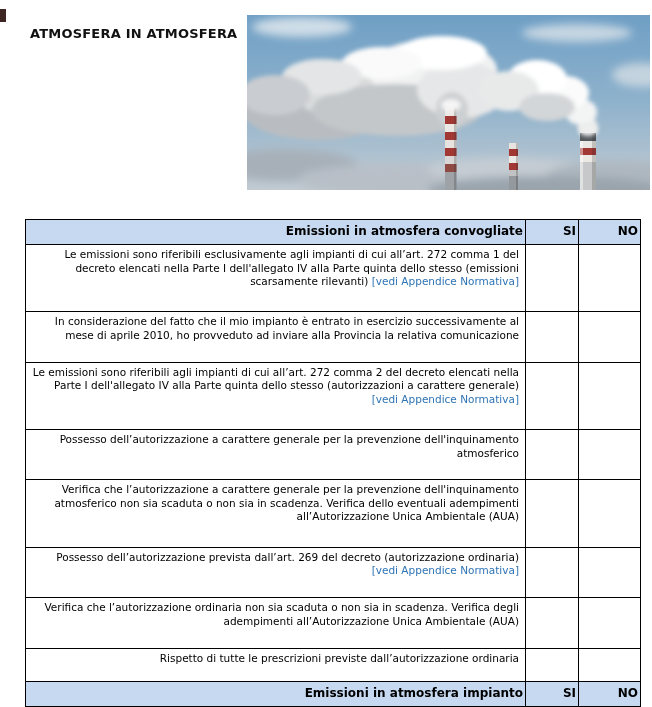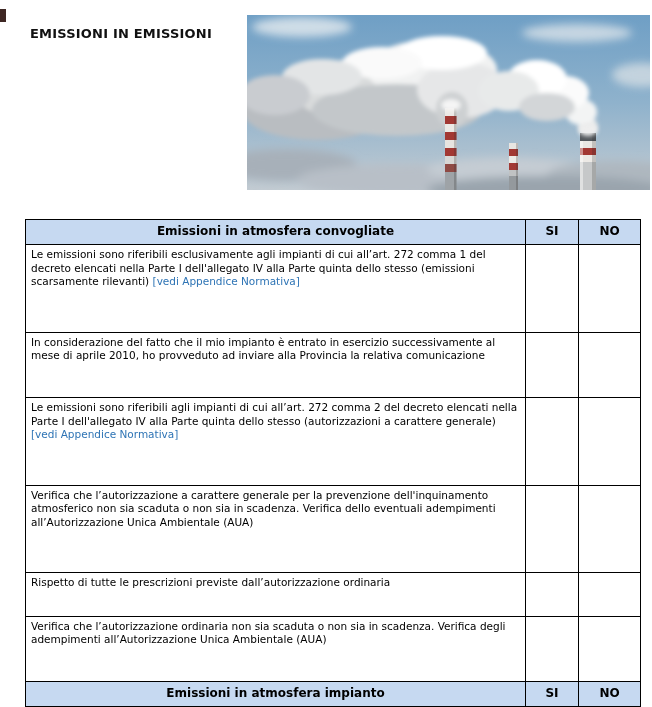--- a/index.html
+++ b/index.html
@@ -27,37 +27,37 @@
     font-size:10.5px;line-height:13.5px;
   }
   table.checklist col.c-q{width:500px;}
   table.checklist col.c-si{width:53px;}
   table.checklist col.c-no{width:62px;}
   table.checklist th, table.checklist td{
     border:1px solid var(--border,#000);
   }
   tr.section-row th{
     background:var(--header-bg,#c6d9f1);
-    font-size:12px;font-weight:bold;text-align:center;
+    font-size:12px;font-weight:bold;text-align:right;
     height:22px;padding:1px 2px;
   }
   td.q{
-    vertical-align:top;padding:3px 6px 9px 5px;text-align:left;
+    vertical-align:top;padding:3px 6px 9px 5px;text-align:right;
   }
   td.ans{background:#fff;}
   a.applink{
     color:var(--link,#2e74b5);text-decoration:none;cursor:pointer;
   }
 </style>
 </head>
 <body>
 
 <div class="corner-mark"></div>
 
-<h1 class="page-title">EMISSIONI IN EMISSIONI</h1>
+<h1 class="page-title">ATMOSFERA IN ATMOSFERA</h1>
 
 <div class="photo">
   <svg viewBox="0 0 403 175" width="403" height="175" preserveAspectRatio="none">
     <defs>
       <linearGradient id="sky" x1="0" y1="0" x2="0" y2="1">
         <stop offset="0" stop-color="#6f9fc5"></stop>
         <stop offset="0.5" stop-color="#8fb2cc"></stop>
         <stop offset="1" stop-color="#c2cbd2"></stop>
       </linearGradient>
       <filter id="blur4" x="-40%" y="-40%" width="180%" height="180%">
@@ -158,31 +158,41 @@
         <td class="q">In considerazione del fatto che il mio impianto è entrato in esercizio successivamente al mese di aprile 2010, ho provveduto ad inviare alla Provincia la relativa comunicazione</td>
         <td class="ans"></td>
         <td class="ans"></td>
       </tr>
       <tr>
         <td class="q">Le emissioni sono riferibili agli impianti di cui all’art. 272 comma 2 del decreto elencati nella Parte I dell'allegato IV alla Parte quinta dello stesso (autorizzazioni a carattere generale) <a class="applink">[vedi Appendice Normativa]</a></td>
         <td class="ans"></td>
         <td class="ans"></td>
       </tr>
       <tr>
+        <td class="q">Possesso dell’autorizzazione a carattere generale per la prevenzione dell'inquinamento atmosferico</td>
+        <td class="ans"></td>
+        <td class="ans"></td>
+      </tr>
+      <tr>
         <td class="q">Verifica che l’autorizzazione a carattere generale per la prevenzione dell'inquinamento atmosferico non sia scaduta o non sia in scadenza. Verifica dello eventuali adempimenti all’Autorizzazione Unica Ambientale (AUA)</td>
         <td class="ans"></td>
         <td class="ans"></td>
       </tr>
       <tr>
+        <td class="q">Possesso dell’autorizzazione prevista dall’art. 269 del decreto (autorizzazione ordinaria) <a class="applink">[vedi Appendice Normativa]</a></td>
+        <td class="ans"></td>
+        <td class="ans"></td>
+      </tr>
+      <tr>
+        <td class="q">Verifica che l’autorizzazione ordinaria non sia scaduta o non sia in scadenza.  Verifica degli adempimenti all’Autorizzazione Unica Ambientale (AUA)</td>
+        <td class="ans"></td>
+        <td class="ans"></td>
+      </tr>
+      <tr>
         <td class="q">Rispetto di tutte le prescrizioni previste dall’autorizzazione ordinaria</td>
-        <td class="ans"></td>
-        <td class="ans"></td>
-      </tr>
-      <tr>
-        <td class="q">Verifica che l’autorizzazione ordinaria non sia scaduta o non sia in scadenza.  Verifica degli adempimenti all’Autorizzazione Unica Ambientale (AUA)</td>
         <td class="ans"></td>
         <td class="ans"></td>
       </tr>
     </tbody>
   <tfoot>
     <tr class="section-row">
       <th>Emissioni in atmosfera impianto</th>
       <th>SI</th>
       <th>NO</th>
     </tr>

